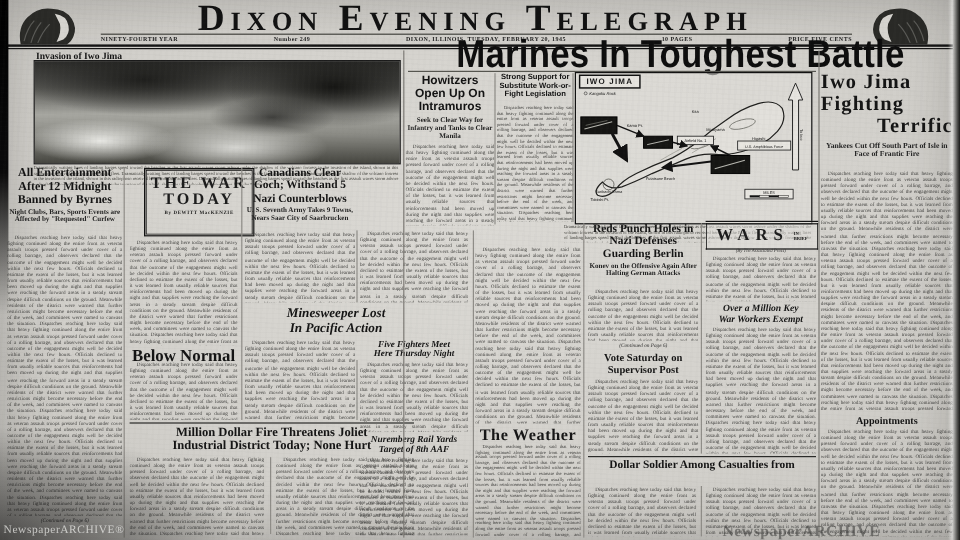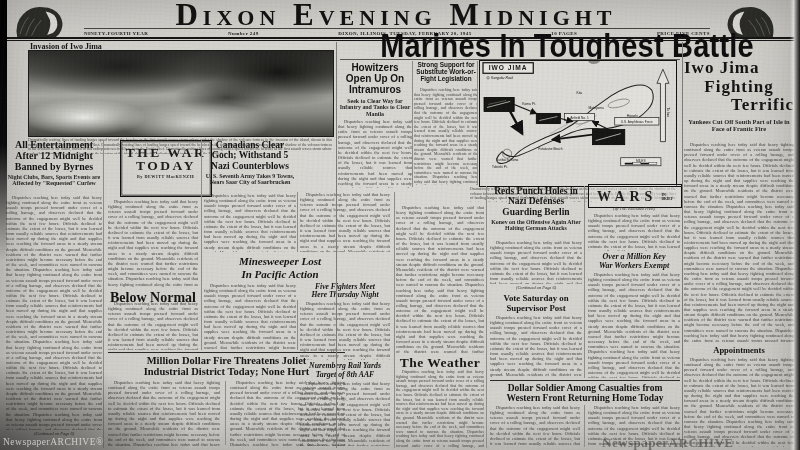--- a/index.html
+++ b/index.html
@@ -72,21 +72,21 @@
     </svg>
   </div>
   <div class="abs" style="left:718px;top:3px;width:64px;height:37px;transform:scaleX(-1)">
     <svg viewBox="0 0 44 26" width="64" height="37">
       <path d="M6 24 Q4 14 10 8 Q16 2 24 3 Q32 3 36 9 Q39 14 37 19 Q36 22 33 24 Z" fill="#292926"></path>
       <path d="M26 6 Q33 7 34 13 Q35 18 31 21 L27 22.5 Q30 17 29 12 Z" fill="#d6d4cf"></path>
       <path d="M8 22 Q10 14 14 10 M12 23 Q14 16 18 11 M16 23 Q19 16 23 12" stroke="#5a5a56" stroke-width=".7" fill="none"></path>
     </svg>
   </div>
 
-  <div class="abs mast-title" style="left:80px;top:1px;width:632px">Dixon Evening Midnight</div>
+  <div class="abs mast-title" style="left:80px;top:1px;width:632px">Dixon Evening Telegraph</div>
 
   <div class="hrule" style="left:84px;top:28px;width:626px;background:#44443f"></div>
   <div class="abs dateline" style="left:84px;top:29.5px;width:626px;height:7px">
     <span>NINETY-FOURTH YEAR</span>
     <span>Number 249</span>
     <span>DIXON, ILLINOIS, TUESDAY, FEBRUARY 20, 1945</span>
     <span>10 PAGES</span>
     <span>PRICE FIVE CENTS</span>
   </div>
   <div class="hrule thick" style="left:6px;top:37px;width:788px"></div>
@@ -235,28 +235,27 @@
   <div class="abs body fillbox" style="left:588px;top:213px;width:92px;height:38px">Dispatches reaching here today said that heavy fighting continued along the entire front as veteran assault troops pressed forward under cover of a rolling barrage, and observers declared that the outcome of the engagement might well be decided within the next few hours. Officials declined to estimate the extent of the losses, but it was learned from usually reliable sources that reinforcements had been moved up during the night and that supplies were reaching the forward areas in a steady stream despite difficult conditions on the ground. Meanwhile residents of the district were warned that further restrictions might become necessary before the end of the week, and committees were named to canvass the situation.</div>
   <div class="abs head-serif ital" style="left:588px;top:253px;width:92px;font-size:8px;line-height:8.8px">
     <div>Over a Million Key</div>
     <div>War Workers Exempt</div>
   </div>
   <div class="abs body fillbox" style="left:588px;top:272px;width:92px;height:106px">Dispatches reaching here today said that heavy fighting continued along the entire front as veteran assault troops pressed forward under cover of a rolling barrage, and observers declared that the outcome of the engagement might well be decided within the next few hours. Officials declined to estimate the extent of the losses, but it was learned from usually reliable sources that reinforcements had been moved up during the night and that supplies were reaching the forward areas in a steady stream despite difficult conditions on the ground. Meanwhile residents of the district were warned that further restrictions might become necessary before the end of the week, and committees were named to canvass the situation.  Dispatches reaching here today said that heavy fighting continued along the entire front as veteran assault troops pressed forward under cover of a rolling barrage, and observers declared that the outcome of the engagement might well be decided within the next few hours. Officials declined to estimate the extent of the losses, but it was learned from usually reliable sources that reinforcements had been moved up during the night and that supplies were reaching the forward areas in a steady stream despite difficult conditions on the ground. Meanwhile residents of the district were warned that further restrictions might become necessary before the end of the week, and committees were named to canvass the situation.</div>
 
   <div class="hrule" style="left:490px;top:380px;width:190px"></div>
   <div class="abs head-serif" style="left:490px;top:383px;width:190px;font-size:9.5px;line-height:10.2px">
     <div>Dollar Soldier Among Casualties from</div>
-    <div>Western Front Returning Home Today</div>
   </div>
   <div class="abs body fillbox" style="left:490px;top:405px;width:90px;height:42px">Dispatches reaching here today said that heavy fighting continued along the entire front as veteran assault troops pressed forward under cover of a rolling barrage, and observers declared that the outcome of the engagement might well be decided within the next few hours. Officials declined to estimate the extent of the losses, but it was learned from usually reliable sources that reinforcements had been moved up during the night and that supplies were reaching the forward areas in a steady stream despite difficult conditions on the ground. Meanwhile residents of the district were warned that further restrictions might become necessary before the end of the week, and committees were named to canvass the situation.</div>
   <div class="abs body fillbox" style="left:588px;top:405px;width:92px;height:42px">Dispatches reaching here today said that heavy fighting continued along the entire front as veteran assault troops pressed forward under cover of a rolling barrage, and observers declared that the outcome of the engagement might well be decided within the next few hours. Officials declined to estimate the extent of the losses, but it was learned from usually reliable sources that reinforcements had been moved up during the night and that supplies were reaching the forward areas in a steady stream despite difficult conditions on the ground. Meanwhile residents of the district were warned that further restrictions might become necessary before the end of the week, and committees were named to canvass the situation.</div>
 
   <div class="abs head-serif" style="left:684px;top:59px;width:110px;font-size:17px;line-height:18.5px;letter-spacing:1px">
     <div style="text-align:left">Iwo Jima</div>
-    <div style="text-align:center">Fighting</div>
+    <div style="text-align:left">Fighting</div>
     <div style="text-align:right">Terrific</div>
   </div>
   <div class="abs subhead" style="left:684px;top:118px;width:110px;font-size:6.4px;line-height:7px">Yankees Cut Off South Part of Isle in Face of Frantic Fire</div>
   <div class="abs body fillbox" style="left:684px;top:142px;width:110px;height:200px">Dispatches reaching here today said that heavy fighting continued along the entire front as veteran assault troops pressed forward under cover of a rolling barrage, and observers declared that the outcome of the engagement might well be decided within the next few hours. Officials declined to estimate the extent of the losses, but it was learned from usually reliable sources that reinforcements had been moved up during the night and that supplies were reaching the forward areas in a steady stream despite difficult conditions on the ground. Meanwhile residents of the district were warned that further restrictions might become necessary before the end of the week, and committees were named to canvass the situation.  Dispatches reaching here today said that heavy fighting continued along the entire front as veteran assault troops pressed forward under cover of a rolling barrage, and observers declared that the outcome of the engagement might well be decided within the next few hours. Officials declined to estimate the extent of the losses, but it was learned from usually reliable sources that reinforcements had been moved up during the night and that supplies were reaching the forward areas in a steady stream despite difficult conditions on the ground. Meanwhile residents of the district were warned that further restrictions might become necessary before the end of the week, and committees were named to canvass the situation.  Dispatches reaching here today said that heavy fighting continued along the entire front as veteran assault troops pressed forward under cover of a rolling barrage, and observers declared that the outcome of the engagement might well be decided within the next few hours. Officials declined to estimate the extent of the losses, but it was learned from usually reliable sources that reinforcements had been moved up during the night and that supplies were reaching the forward areas in a steady stream despite difficult conditions on the ground. Meanwhile residents of the district were warned that further restrictions might become necessary before the end of the week, and committees were named to canvass the situation.  Dispatches reaching here today said that heavy fighting continued along the entire front as veteran assault troops pressed forward under cover of a rolling barrage, and observers declared that the outcome of the engagement might well be decided within the next few hours. Officials declined to estimate the extent of the losses, but it was learned from usually reliable sources that reinforcements had been moved up during the night and that supplies were reaching the forward areas in a steady stream despite difficult conditions on the ground. Meanwhile residents of the district were warned that further restrictions might become necessary before the end of the week, and committees were named to canvass the situation.</div>
   <div class="abs head-serif" style="left:684px;top:345px;width:110px;font-size:8.5px">Appointments</div>
   <div class="abs body fillbox" style="left:684px;top:357px;width:110px;height:90px">Dispatches reaching here today said that heavy fighting continued along the entire front as veteran assault troops pressed forward under cover of a rolling barrage, and observers declared that the outcome of the engagement might well be decided within the next few hours. Officials declined to estimate the extent of the losses, but it was learned from usually reliable sources that reinforcements had been moved up during the night and that supplies were reaching the forward areas in a steady stream despite difficult conditions on the ground. Meanwhile residents of the district were warned that further restrictions might become necessary before the end of the week, and committees were named to canvass the situation.  Dispatches reaching here today said that heavy fighting continued along the entire front as veteran assault troops pressed forward under cover of a rolling barrage, and observers declared that the outcome of the engagement might well be decided within the next few hours. Officials declined to estimate the extent of the losses, but it was learned from usually reliable sources that reinforcements had been moved up during the night and that supplies were reaching the forward areas in a steady stream despite difficult conditions on the ground. Meanwhile residents of the district were warned that further restrictions might become necessary before the end of the week, and committees were named to canvass the situation.</div>
 
   <div class="vrule" style="left:103px;top:140px;height:308px"></div>
   <div class="vrule" style="left:201px;top:140px;height:210px"></div>
   <div class="vrule" style="left:297px;top:192px;height:60px"></div>

